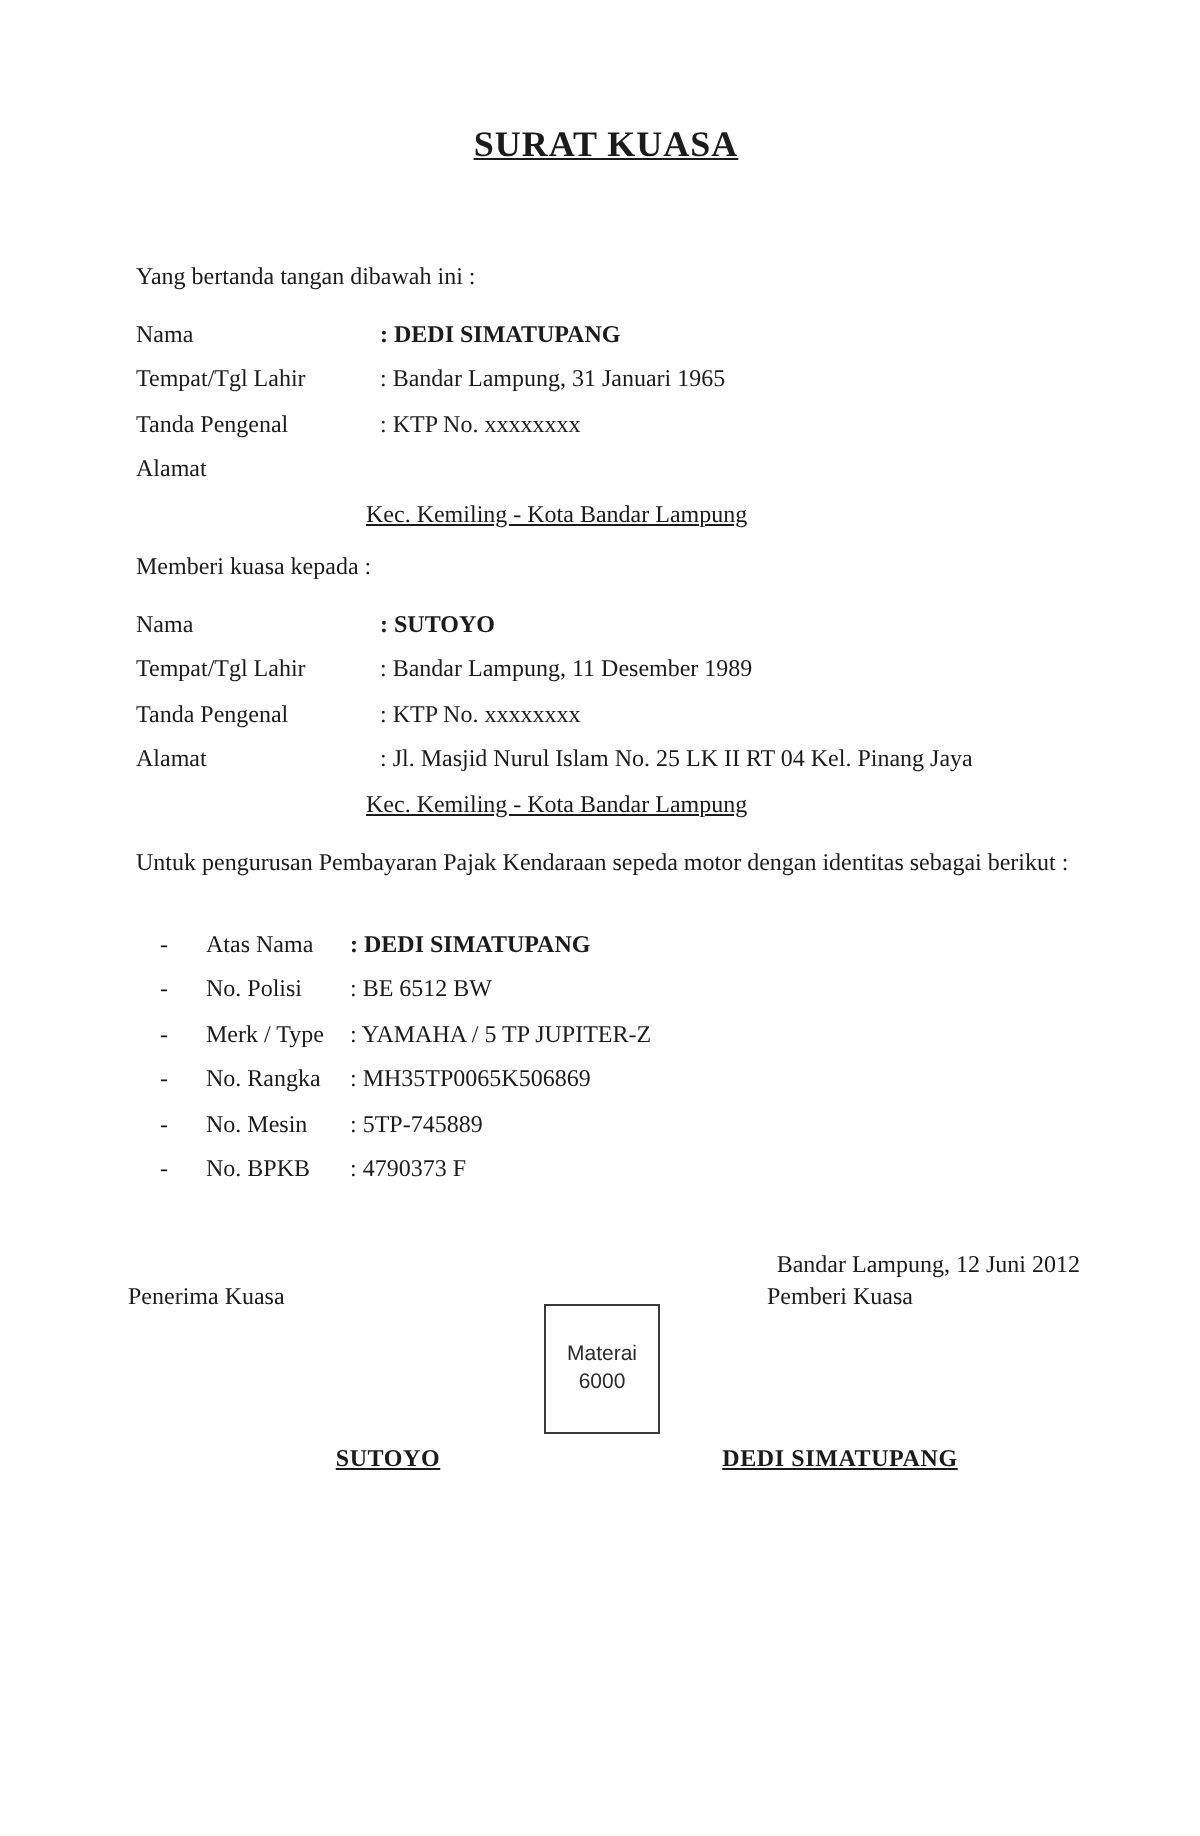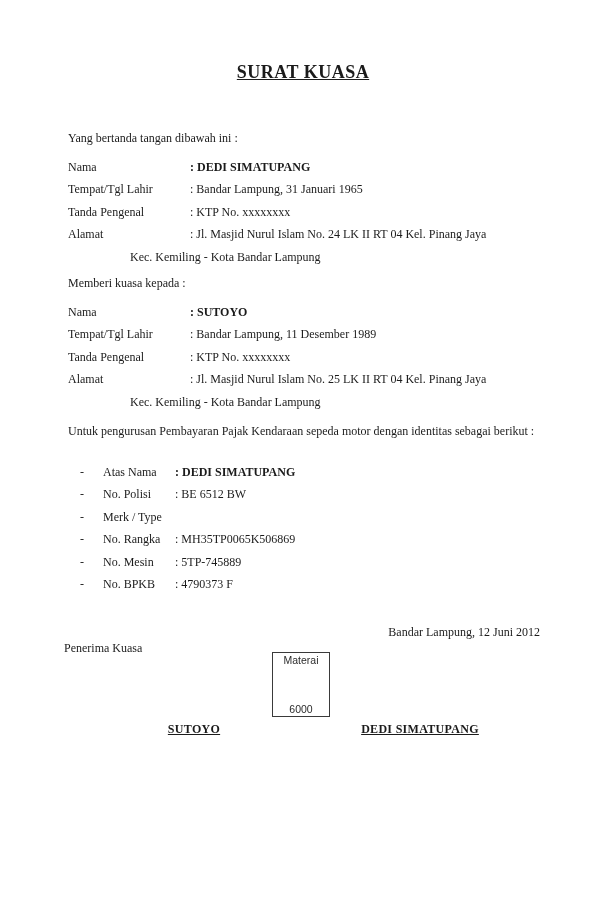--- a/index.html
+++ b/index.html
@@ -27,38 +27,38 @@
   .para { line-height: 22.5px; margin: 0; }
   .opening { margin-bottom: 6px; }
   .transition { margin: 4px 0 6px 0; }
   .purpose { margin: 7px 0 18px 0; }
   .closing { text-align: justify; margin: 5px 0 0 0; }
 
   .field-block { margin-bottom: 2px; }
   .row { display: flex; line-height: 22.5px; gap: 17px; }
   .row .lbl { flex: 0 0 105px; }
   .row .val { flex: 1; }
-  .addr2 { line-height: 22.5px; margin-left: 62px; }
+  .addr2 { line-height: 22.5px; margin-left: 115px; text-decoration: underline; }
   .bold { font-weight: bold; }
 
   .vlist { margin: 0 0 4px 0; }
   .vrow { display: flex; line-height: 22.5px; }
   .vrow .dash { flex: 0 0 23px; margin-left: 12px; }
   .vrow .vlbl { flex: 0 0 72px; }
   .vrow .val { flex: 1; }
 
   .sig-section { position: relative; height: 150px; margin-top: 26px; margin-left: -68px; margin-right: -62px; }
   .sig-date    { position: absolute; top: 2px;  left: 300px; width: 240px; text-align: right; line-height: 16px; }
   .sig-role-right { position: absolute; top: 18px; left: 300px; width: 240px; text-align: center; line-height: 16px; }
   .sig-role-left  { position: absolute; top: 18px; left: 64px;  width: 240px; line-height: 16px; }
   .stamp-box {
     position: absolute; top: 30px; left: 272px;
     width: 56px; height: 63px;
     border: 1.5px solid #3a3a3a;
-    display: flex; flex-direction: column; align-items: center; justify-content: space-between;
+    display: flex; flex-direction: column; align-items: center; justify-content: center;
     font-family: "Liberation Sans", "DejaVu Sans", sans-serif;
     font-size: 10.5px; line-height: 14px; color: #2b2b2b;
   }
   .sig-name { position: absolute; top: 100px; width: 240px; text-align: center; font-weight: bold; text-decoration: underline; letter-spacing: 0.3px; }
   .sig-name-left  { left: 74px; }
   .sig-name-right { left: 300px; }
 </style>
 </head>
 <body>
 
@@ -76,21 +76,20 @@
     <div class="row">
       <span class="lbl">Tempat/Tgl Lahir</span>
       <span class="val">: Bandar Lampung, 31 Januari 1965</span>
     </div>
     <div class="row">
       <span class="lbl">Tanda Pengenal</span>
       <span class="val">: KTP No. xxxxxxxx</span>
     </div>
     <div class="row">
       <span class="lbl">Alamat</span>
-      <span class="val">: Jl. Masjid Nurul Islam No. 24 LK II RT 04 Kel. Pinang Jaya</span>
     </div>
     <div class="addr2">Kec. Kemiling - Kota Bandar Lampung</div>
   </div>
 
   <p class="para transition">Memberi kuasa kepada :</p>
 
   <div class="field-block">
     <div class="row">
       <span class="lbl">Nama</span>
       <span class="val bold">: SUTOYO</span>
@@ -119,20 +118,21 @@
       <span class="val bold">: DEDI SIMATUPANG</span>
     </div>
     <div class="vrow">
       <span class="dash">-</span>
       <span class="vlbl">No. Polisi</span>
       <span class="val">: BE 6512 BW</span>
     </div>
     <div class="vrow">
       <span class="dash">-</span>
       <span class="vlbl">Merk / Type</span>
+      <span class="val">: YAMAHA / 5 TP JUPITER-Z</span>
     </div>
     <div class="vrow">
       <span class="dash">-</span>
       <span class="vlbl">No. Rangka</span>
       <span class="val">: MH35TP0065K506869</span>
     </div>
     <div class="vrow">
       <span class="dash">-</span>
       <span class="vlbl">No. Mesin</span>
       <span class="val">: 5TP-745889</span>
@@ -141,20 +141,21 @@
       <span class="dash">-</span>
       <span class="vlbl">No. BPKB</span>
       <span class="val">: 4790373 F</span>
     </div>
   </div>
 
 
   <div class="sig-section">
     <div class="sig-date">Bandar Lampung, 12 Juni 2012</div>
     <div class="sig-role-left">Penerima Kuasa</div>
+    <div class="sig-role-right">Pemberi Kuasa</div>
     <div class="stamp-box">
       <span>Materai</span>
       <span>6000</span>
     </div>
     <div class="sig-name sig-name-left">SUTOYO</div>
     <div class="sig-name sig-name-right">DEDI SIMATUPANG</div>
   </div>
 
 </div>
 

